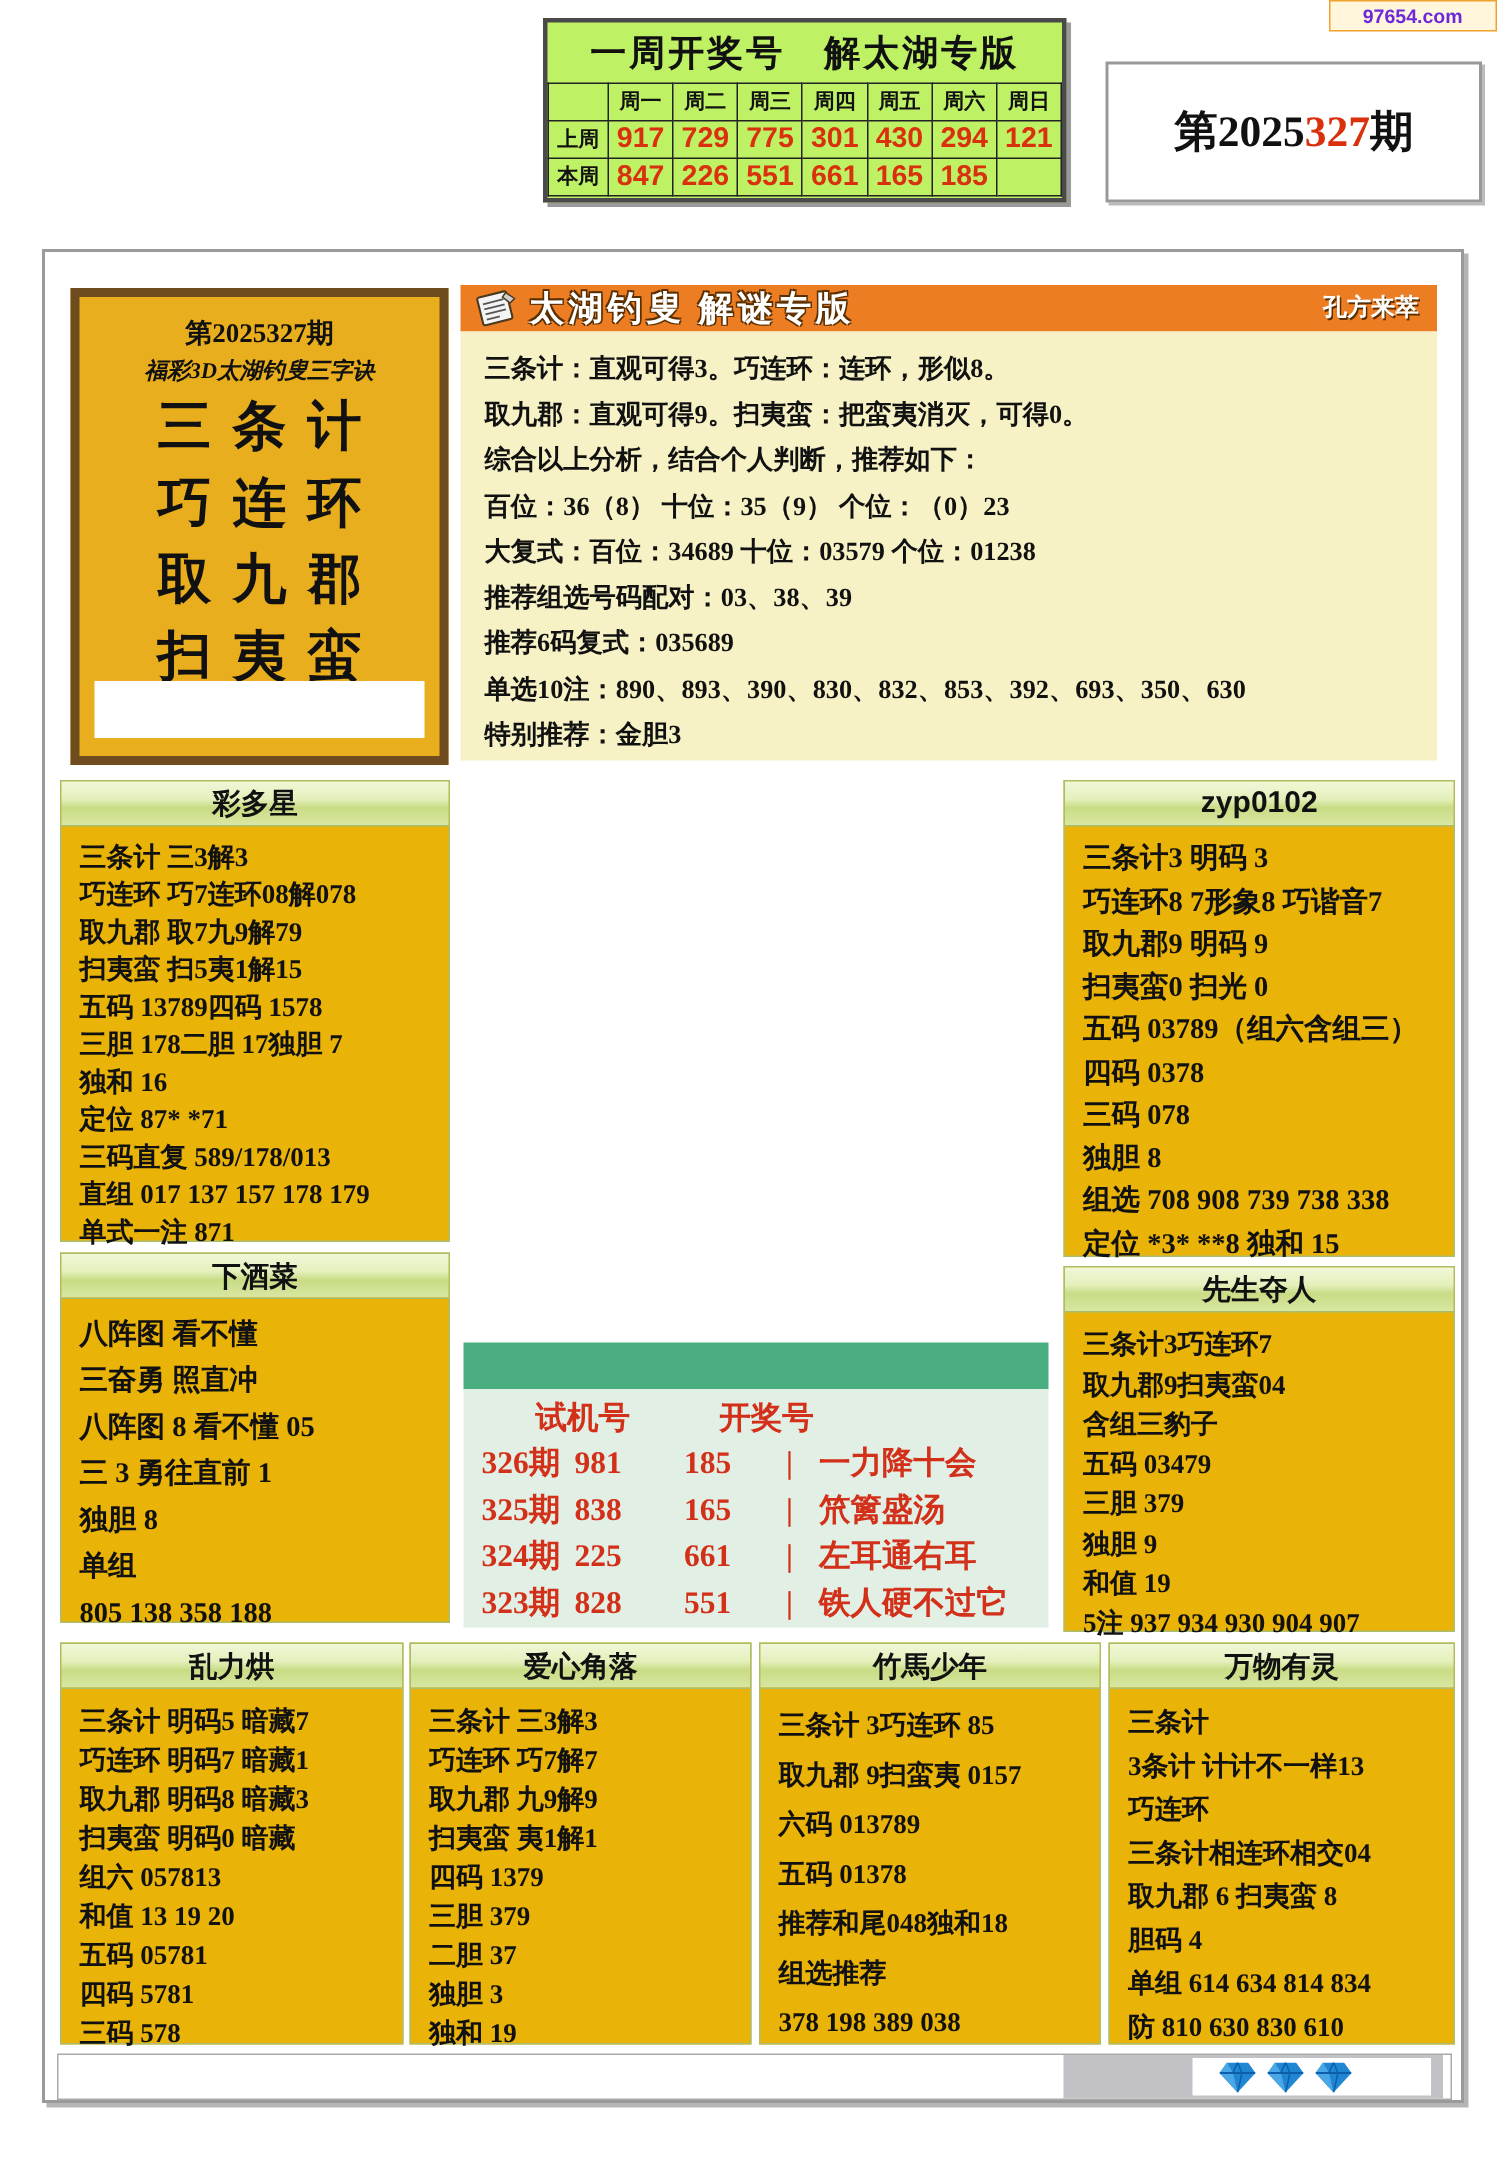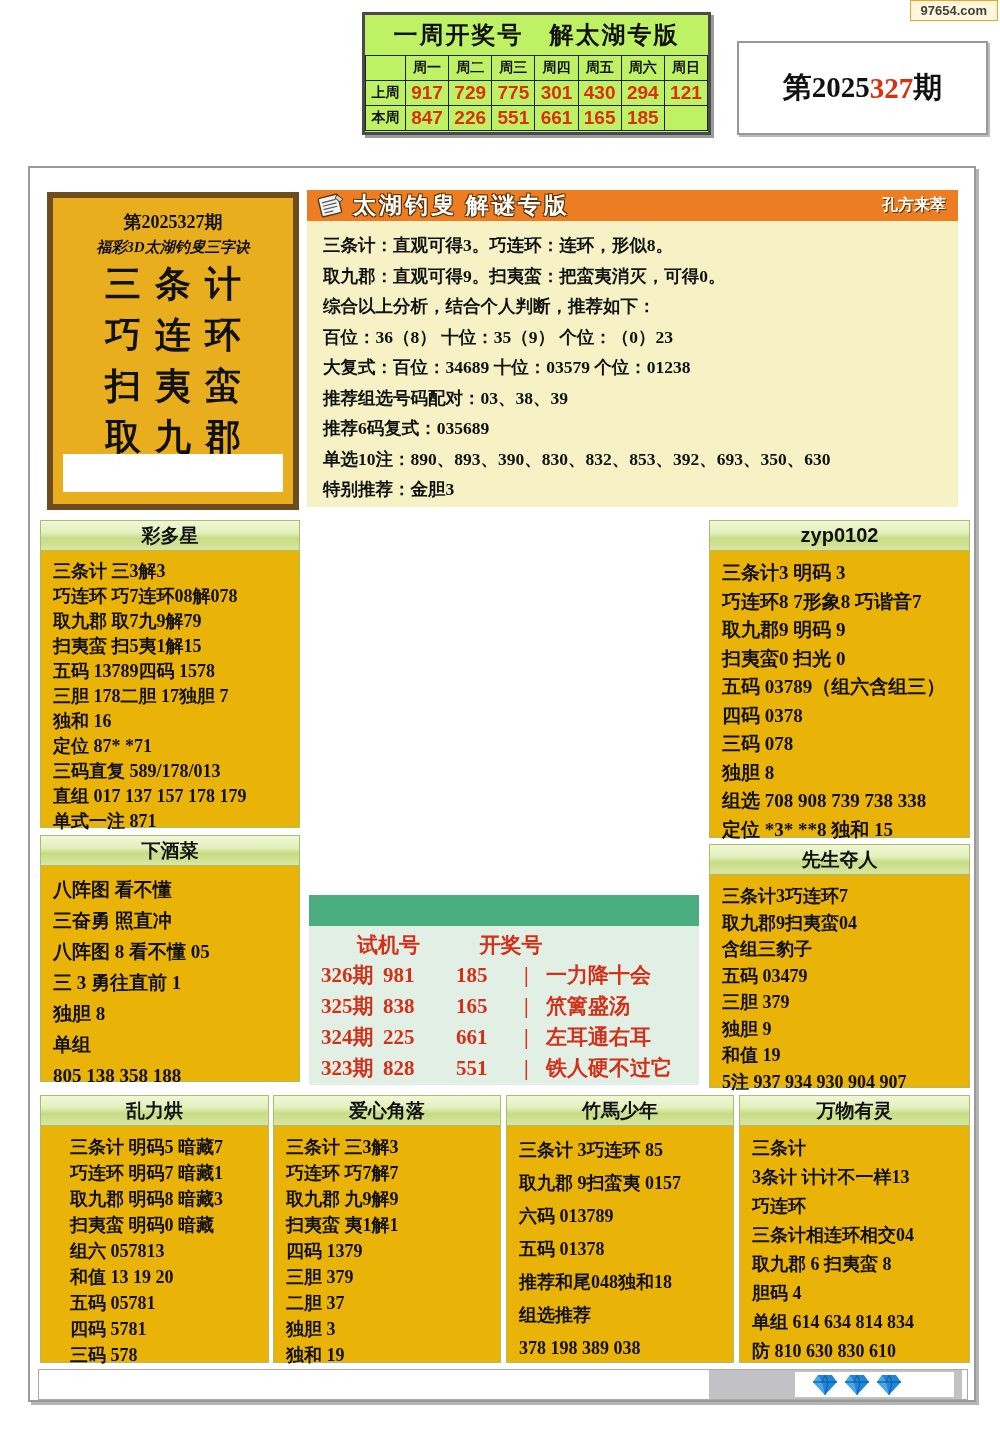--- a/index.html
+++ b/index.html
@@ -2,22 +2,22 @@
 <html><head>
 <meta charset="utf-8">
 <style>
   * { margin:0; padding:0; box-sizing:border-box; }
   html,body { background:#fff; }
   body { width:1000px; height:1439px; position:relative; font-family:"Liberation Serif","DejaVu Serif",serif; color:#111; }
 
   .abs { position:absolute; }
 
   
-  .watermark { top:0; right:2px; padding:2px 10px; background:#fff6dc; border:1px solid #f0a22c;
-               color:#404040; font-family:"Liberation Sans",sans-serif; font-size:13px; font-weight:bold; }
+  .watermark { top:0; right:2px; padding:2px 22px; background:#fff6dc; border:1px solid #f0a22c;
+               color:#6d28d9; font-family:"Liberation Sans",sans-serif; font-size:13px; font-weight:bold; }
 
   
   .weekbox { left:362px; top:12px; width:349px; height:123px; background:#bef264;
              border:3px solid #4a4a4a; box-shadow:3px 3px 0 #9a9a9a; }
   .weektitle { height:40px; display:flex; align-items:center; justify-content:center;
                font-size:24px; font-weight:bold; letter-spacing:2px; }
   table.week { width:100%; border-collapse:collapse; table-layout:fixed; }
   table.week th, table.week td { border:1px solid #222; text-align:center; height:25px;
                font-weight:bold; overflow:hidden; white-space:nowrap; }
   table.week .rowlab { width:40px; font-size:14px;text-align:center; }
@@ -68,21 +68,21 @@
   .sec-zyp  { left:679px; top:352px; width:261px; height:318px; }
   .sec-zyp  .ln { font-size:19px; line-height:28.5px; }
   .sec-zyp  .sec-h { font-family:"Liberation Sans",sans-serif; font-size:20px; }
   .sec-xs   { left:679px; top:676px; width:261px; height:244px; }
   .sec-xs   .ln { font-size:18px; line-height:26.5px; }
 
   .sec-b1 { left:10px;  top:927px; width:229px; height:268px; }
   .sec-b2 { left:243px; top:927px; width:228px; height:268px; }
   .sec-b3 { left:476px; top:927px; width:228px; height:268px; }
   .sec-b4 { left:709px; top:927px; width:231px; height:268px; }
-  .sec-b1 .ln { font-size:18px; line-height:26px;margin-left:17px; }
+  .sec-b1 .ln { font-size:18px; line-height:26px; }
   .sec-b2 .ln { font-size:18px; line-height:26px; }
   .sec-b3 .ln { font-size:18px; line-height:33px; }
   .sec-b4 .ln { font-size:18px; line-height:29px; }
 
   
   .drawbox { left:279px; top:727px; width:390px; height:190px;border-radius:29px; }
   .draw-h { height:31px; background:#4bae80; }
   .draw-b { height:159px; background:#e2efe5; padding:4px 0 0 12px; color:#d3301a; font-weight:bold; }
   .dhead { display:flex; font-size:21px; line-height:30px; }
   .dhead .c1 { width:135px; text-align:center; }
@@ -152,22 +152,22 @@
     <span>期</span>
 </div>
 
 <div class="abs main">
 
   <div class="abs goldbox">
     <div class="issue">第2025327期</div>
     <div class="sub">福彩3D太湖钓叟三字诀</div>
     <div class="big">三条计</div>
     <div class="big">巧连环</div>
+    <div class="big">取九郡</div>
     <div class="big">扫夷蛮</div>
-    <div class="big">取九郡</div>
     <div class="whiterect"></div>
   </div>
 
   <div class="abs taihu">
     <div class="taihu-h">
       <svg class="npicon" viewBox="0 0 30 26">
         <g transform="rotate(-14 15 13)">
           <rect x="5" y="3" width="20" height="19" rx="1.5" fill="#f4f4f4" stroke="#4a3a20" stroke-width="1.4"></rect>
           <line x1="8" y1="8" x2="22" y2="8" stroke="#555" stroke-width="1.2"></line>
           <line x1="8" y1="11.5" x2="22" y2="11.5" stroke="#555" stroke-width="1.2"></line>

